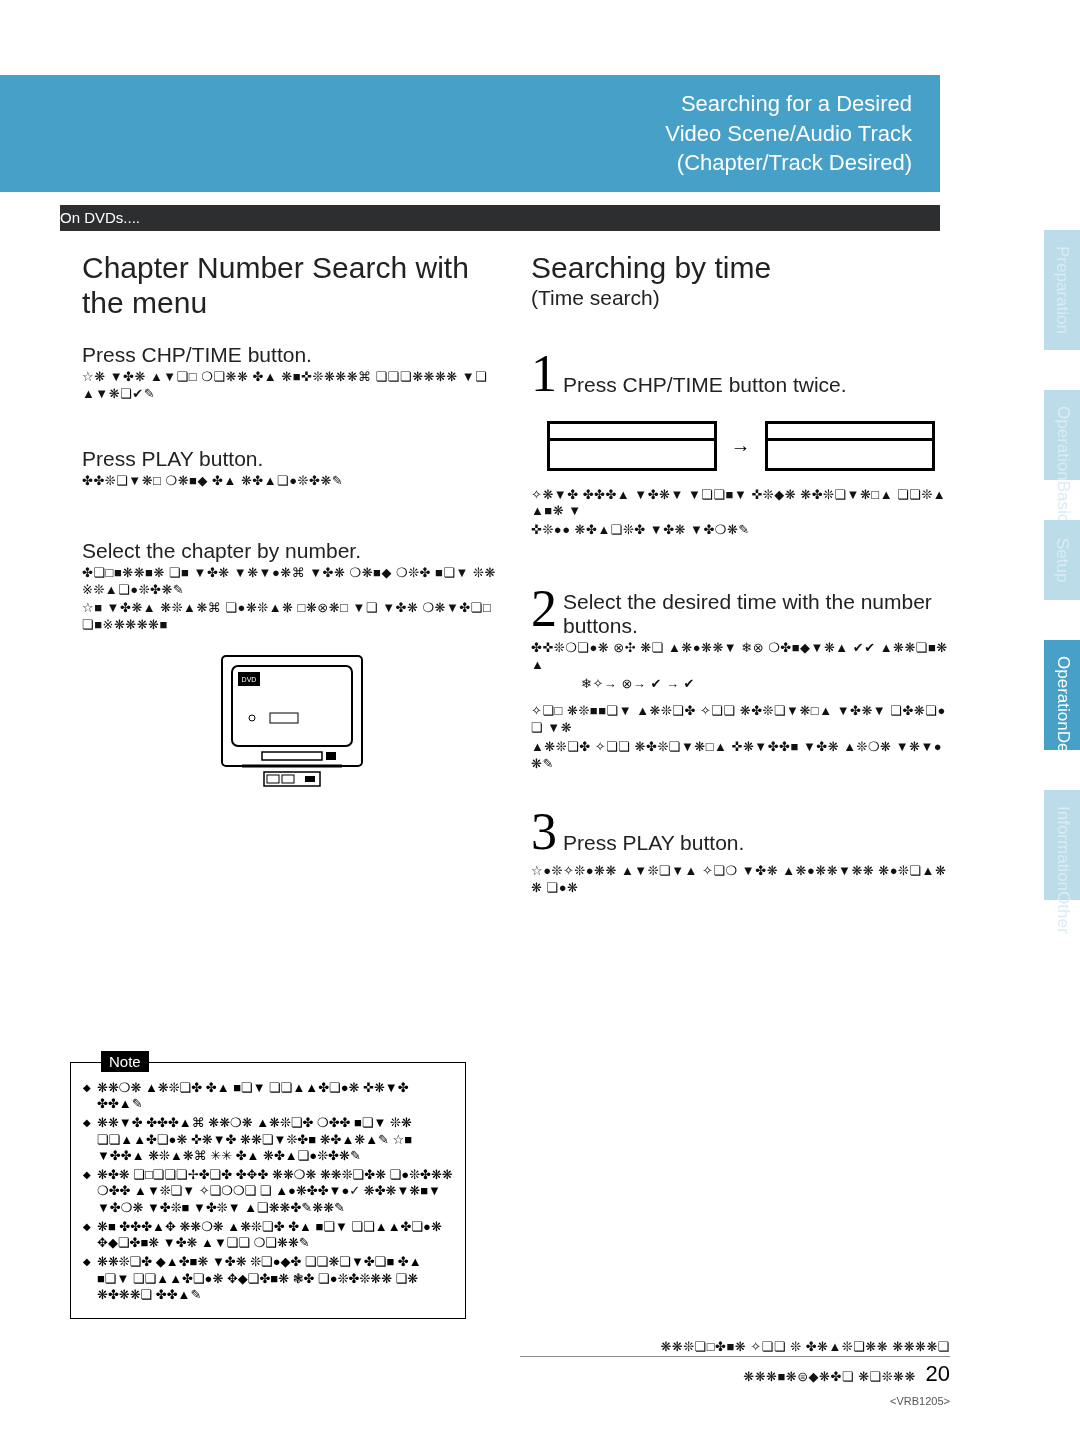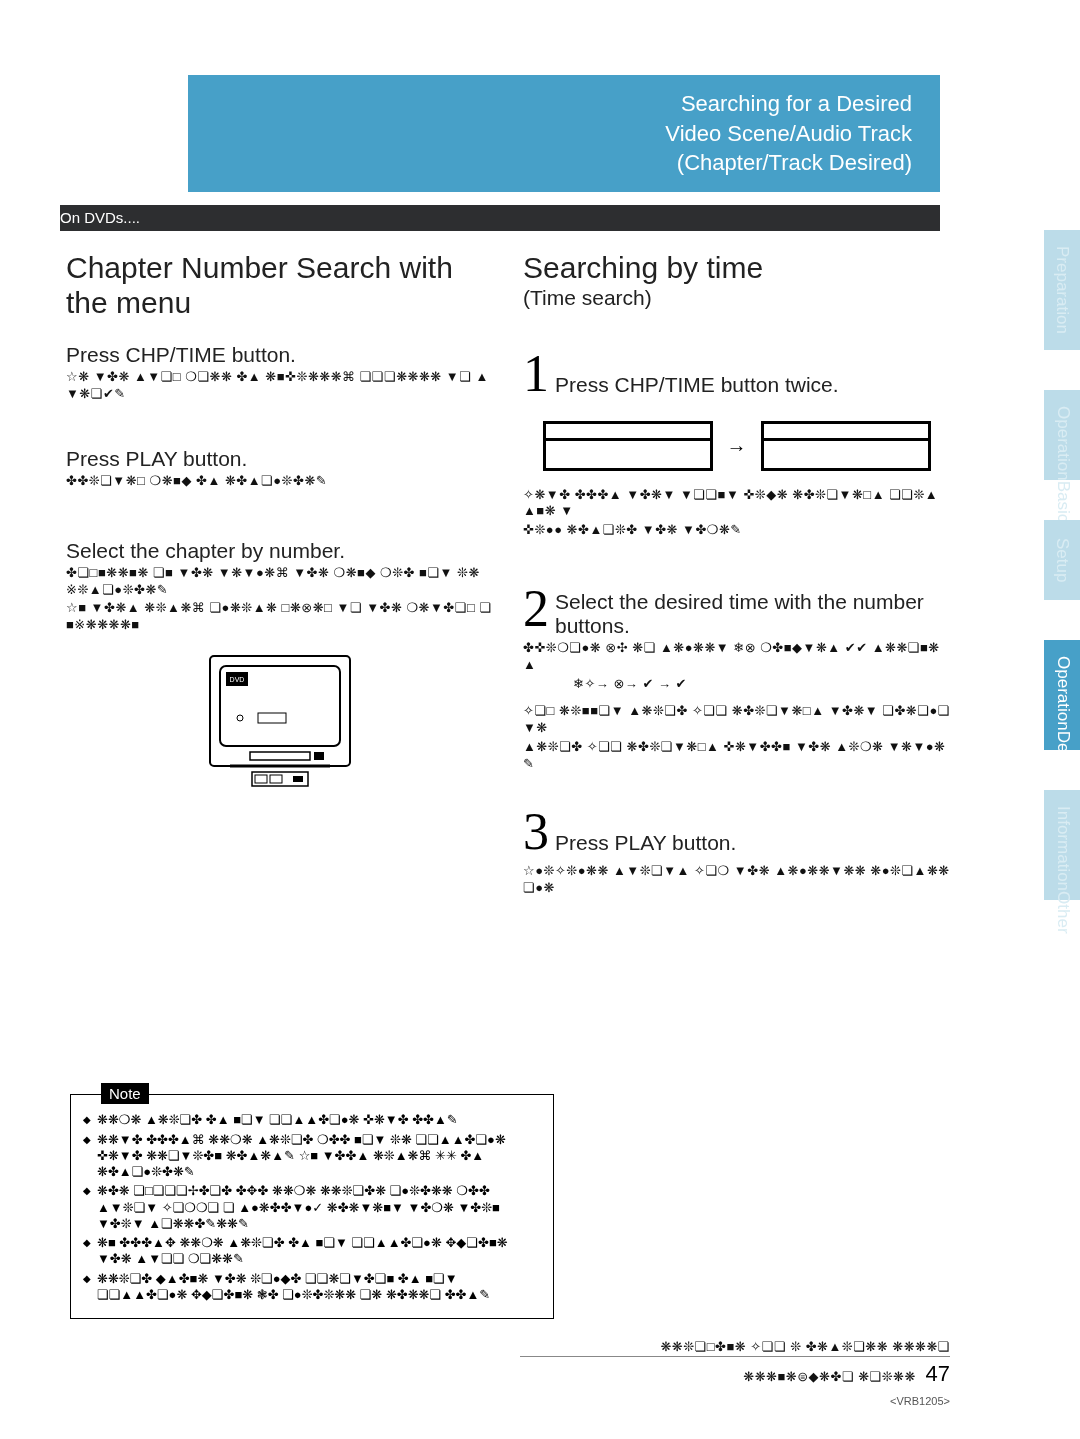--- a/index.html
+++ b/index.html
@@ -1,34 +1,34 @@
 <!DOCTYPE html>
 <html><head>
 <meta charset="utf-8">
 <style>
   * { margin: 0; padding: 0; box-sizing: border-box; }
   body { font-family: Arial, Helvetica, sans-serif; background: #fff; width: 1080px; height: 1439px; position: relative; }
   .header-bar { width: 100%; height: 90px; background: #fff; position: relative; }
-  .title-block { position: absolute; right: 140px; top: 75px; background: #47a0c8; color: #fff; padding: 14px 28px 14px 60px; text-align: right; font-size: 22px; line-height: 1.35; width: 752px; }
+  .title-block { position: absolute; right: 140px; top: 75px; background: #47a0c8; color: #fff; padding: 14px 28px 14px 60px; text-align: right; font-size: 22px; line-height: 1.35; width: 940px; }
   .dark-strip { position: absolute; left: 60px; right: 140px; top: 205px; height: 26px; background: #2d2e30; color: #fff; font-size: 15px; line-height: 26px; }
-  .content { position: absolute; left: 66px; right: 130px; top: 245px; display: flex; gap: 30px; }
+  .content { position: absolute; left: 82px; right: 130px; top: 245px; display: flex; gap: 30px; }
   .col { flex: 1; }
   h2 { font-weight: normal; font-size: 30px; color: #222; margin-top: 6px; line-height: 1.15; }
   .sub { font-size: 21px; color: #222; margin-top: 0px; }
   .step-title { font-size: 21px; color: #222; margin-top: 22px; }
   .garble { font-family: "Segoe UI Symbol", Arial; font-size: 13px; color: #111; letter-spacing: 0.5px; line-height: 1.3; margin-top: 2px; word-break: break-all; }
   .garble-indent { margin-left: 50px; }
   .big-num { font-family: "Times New Roman", serif; font-size: 52px; display: inline; vertical-align: -8px; }
   .step-inline { display: flex; align-items: flex-end; gap: 6px; margin-top: 10px; }
   .tv-illus { width: 160px; height: 145px; margin: 14px auto 0; display: block; }
   .display-row { display: flex; align-items: center; gap: 14px; margin-top: 18px; justify-content: center; }
   .display-box { width: 170px; height: 50px; border: 3px solid #000; position: relative; }
   .display-box::before { content:""; position:absolute; left:0; top:14px; width:100%; border-top:3px solid #000; }
   .arrow { font-size: 20px; }
-  .note-box { position: absolute; left: 70px; bottom: 120px; width: 484px; border: 1.5px solid #000; padding: 10px 12px 12px; }
+  .note-box { position: absolute; left: 70px; bottom: 120px; width: 396px; border: 1.5px solid #000; padding: 10px 12px 12px; }
   .note-badge { background: #000; color: #fff; font-size: 15px; padding: 2px 8px; display: inline-block; position: relative; top: -22px; left: 18px; }
   .note-list { list-style: none; margin-top: -14px; }
   .note-list li { font-size: 13px; margin-bottom: 3px; position: relative; padding-left: 14px; line-height: 1.25; font-family: "Segoe UI Symbol", Arial; }
   .note-list li::before { content: "◆"; position: absolute; left: 0; font-size: 10px; top: 2px; }
   .tabs { position: absolute; right: 0; top: 230px; display: flex; flex-direction: column; gap: 40px; }
   .tab { writing-mode: vertical-rl; color: #fff; font-size: 17px; padding: 16px 8px; text-align: center; }
   .tab.light { background: #bcdce9; color: #d9ecf3; }
   .tab.active { background: #47a0c8; color: #fff; }
   .footer { position: absolute; right: 130px; bottom: 30px; text-align: right; font-size: 13px; line-height: 1.4; }
   .page-num { font-size: 22px; display: inline-block; margin-left: 6px; }
@@ -140,16 +140,16 @@
   <div class="tab light" style="height:110px; line-height:1.1">
     <span>Information</span><span>Other</span>
   </div>
 </div>
 
 <div class="footer">
   <div class="garble" style="text-align:right">❋❋❊❏□✤■❋ ✧❏❏ ❊ ✤❋▲❊❏❋❋ ❋❋❋❋❏</div>
   <div class="hr-foot"></div>
   <div>
     <span class="garble">❋❋❋■❋⊜◆❋✤❏ ❋❏❊❋❋</span>
-    <span class="page-num">47</span>
+    <span class="page-num">20</span>
   </div>
   <div class="vrb">&lt;VRB1205&gt;</div>
 </div>
 
 </body></html>

